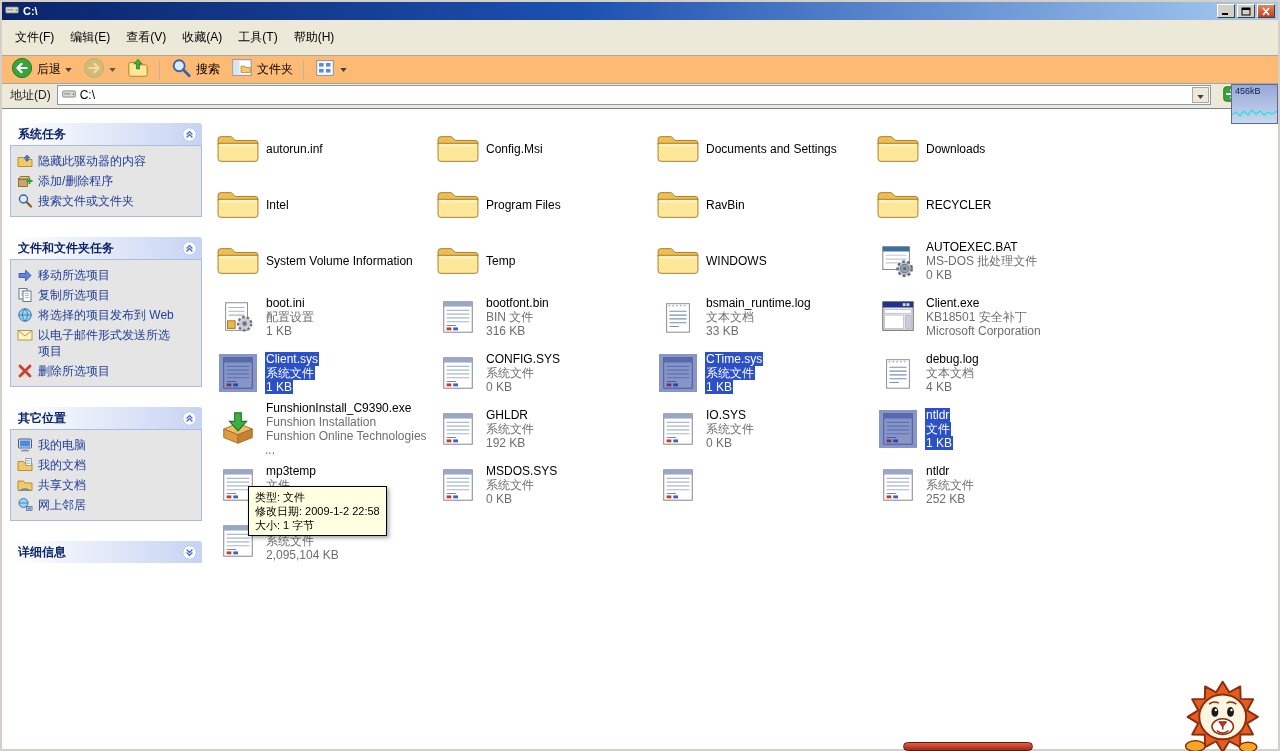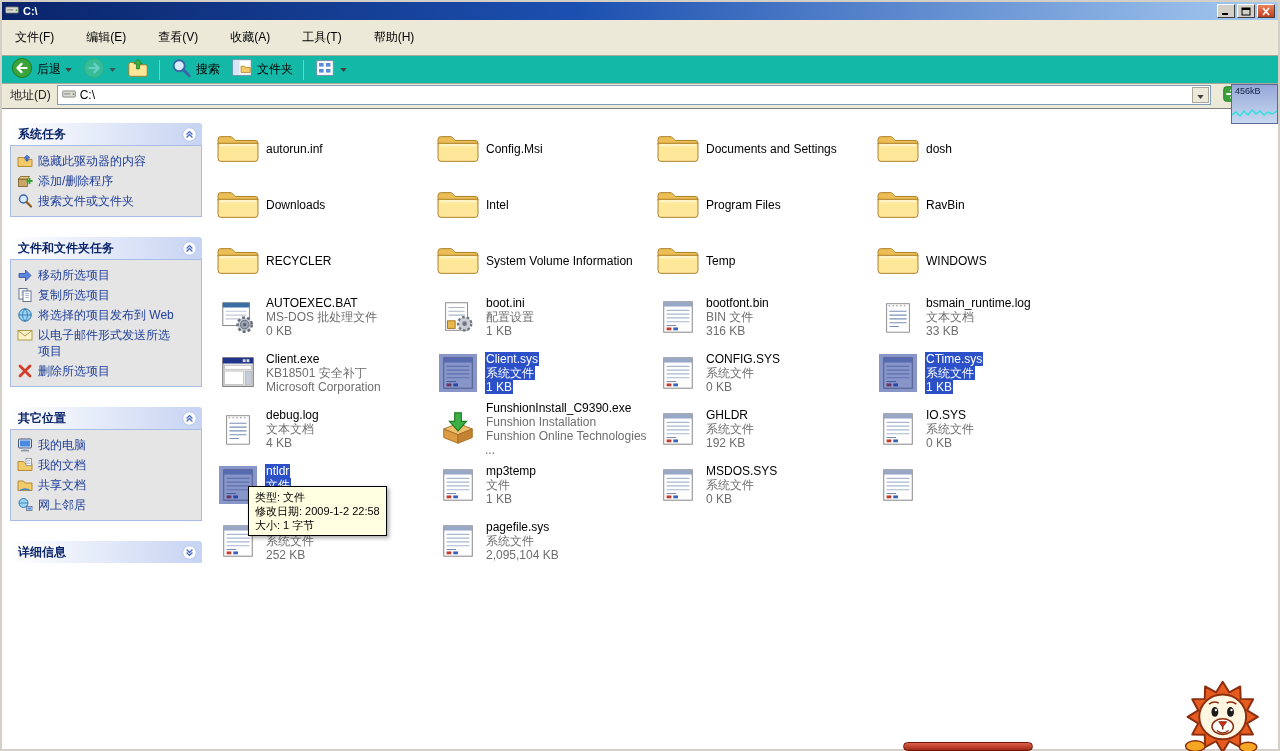--- a/index.html
+++ b/index.html
@@ -7,24 +7,24 @@
 body { font-family:"Liberation Sans","DejaVu Sans",sans-serif; font-size:12px; background:#D4D0C8; position:relative; }
 
 .window { position:absolute; inset:0; background:#D4D0C8; padding:2px; display:flex; flex-direction:column; }
 
 .titlebar { height:18px; flex:none; background:linear-gradient(90deg,#0A246A 0%,#1C50B0 45%,#A6CAF0 100%); display:flex; align-items:center; padding:0 3px; gap:4px; }
 .title-text { color:#fff; font-weight:bold; font-size:11px; }
 .win-buttons { margin-left:auto; display:flex; gap:2px; }
 .win-btn { width:18px; height:14px; background:#D4D0C8; border:1px solid; border-color:#FFFFFF #404040 #404040 #FFFFFF; display:flex; align-items:center; justify-content:center; cursor:pointer; }
 .win-btn.close { background:linear-gradient(#E8825A,#C2401E); }
 
-.menubar { height:36px; flex:none; background:#ECE9D8; border-bottom:1px solid #ACA899; display:flex; align-items:center; padding:12px 6px; gap:18px; }
+.menubar { height:36px; flex:none; background:#ECE9D8; border-bottom:1px solid #ACA899; display:flex; align-items:center; padding:12px 6px; gap:2px; }
 .menu-item { padding:2px 7px; cursor:default; }
 
-.toolbar { height:28px; flex:none; background:#14b8a6; border-bottom:1px solid #ACA899; display:flex; align-items:center; padding:0 4px; gap:1px; }
+.toolbar { height:28px; flex:none; background:#fdba74; border-bottom:1px solid #ACA899; display:flex; align-items:center; padding:0 4px; gap:1px; }
 .tb-btn { display:flex; align-items:center; gap:4px; padding:2px 5px; cursor:pointer; }
 .tb-btn.disabled { opacity:0.8; }
 .sep { width:1px; height:20px; background:#B8B4A8; margin:0 4px; }
 .dd { display:flex; align-items:center; }
 
 .addressbar { height:25px; flex:none; background:#ECE9D8; border-bottom:1px solid #808080; display:flex; align-items:center; padding:0 5px 2px 8px; gap:6px; }
 .addr-label { color:#222; }
 .addr-input { flex:1; height:20px; background:#fff; border:1px solid #7F9DB9; display:flex; align-items:center; padding:0 1px 0 4px; gap:4px; }
 .addr-value { flex:1; }
 .addr-dd { width:17px; height:16px; background:#ECE9D8; border:1px solid #ACA899; display:flex; align-items:center; justify-content:center; cursor:pointer; }
@@ -396,32 +396,20 @@
           </div>
           <div class="tile">
             <div class="tile-icon">
               <svg viewBox="0 0 46 40" width="44" height="38">
                 <path d="M2 10 q0-3 3-3 h11 l4 4 h21 q3 0 3 3 v1 H2 z" fill="#EDBE55" stroke="#A87B22"></path>
                 <path d="M2 14 h42 v16 q0 3 -3 3 H5 q-3 0 -3 -3 z" fill="#FFE79A" stroke="#A87B22"></path>
                 <path d="M4 16 h38" stroke="#FFF6CE" stroke-width="2" fill="none"></path>
               </svg>
             </div>
             <div class="tile-text">
-              <div class="tile-name"><span>dosh</span></div>
-            </div>
-          </div>
-          <div class="tile">
-            <div class="tile-icon">
-              <svg viewBox="0 0 46 40" width="44" height="38">
-                <path d="M2 10 q0-3 3-3 h11 l4 4 h21 q3 0 3 3 v1 H2 z" fill="#EDBE55" stroke="#A87B22"></path>
-                <path d="M2 14 h42 v16 q0 3 -3 3 H5 q-3 0 -3 -3 z" fill="#FFE79A" stroke="#A87B22"></path>
-                <path d="M4 16 h38" stroke="#FFF6CE" stroke-width="2" fill="none"></path>
-              </svg>
-            </div>
-            <div class="tile-text">
               <div class="tile-name"><span>Downloads</span></div>
             </div>
           </div>
           <div class="tile">
             <div class="tile-icon">
               <svg viewBox="0 0 46 40" width="44" height="38">
                 <path d="M2 10 q0-3 3-3 h11 l4 4 h21 q3 0 3 3 v1 H2 z" fill="#EDBE55" stroke="#A87B22"></path>
                 <path d="M2 14 h42 v16 q0 3 -3 3 H5 q-3 0 -3 -3 z" fill="#FFE79A" stroke="#A87B22"></path>
                 <path d="M4 16 h38" stroke="#FFF6CE" stroke-width="2" fill="none"></path>
               </svg>

